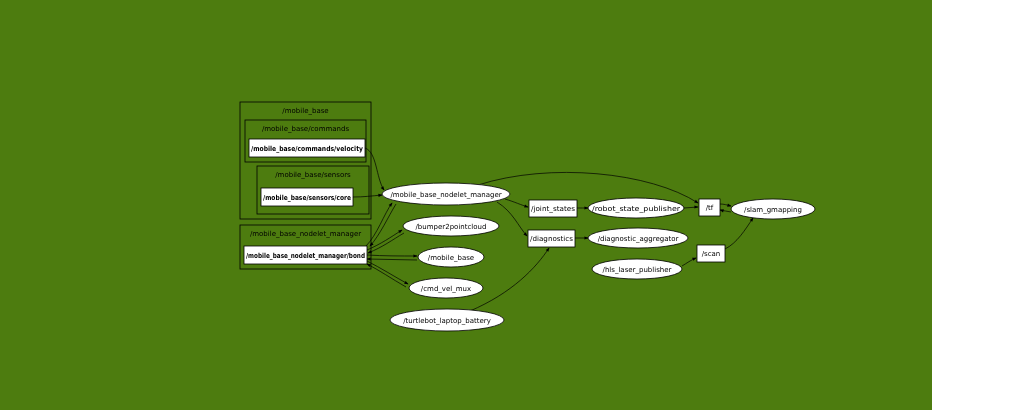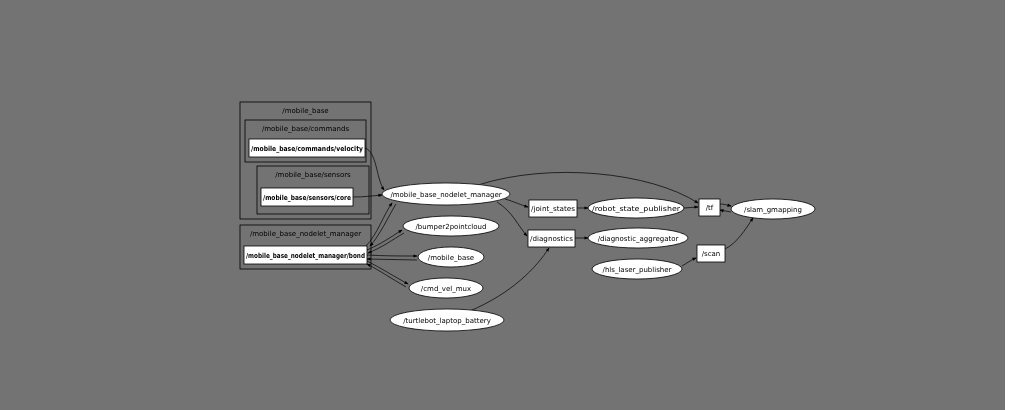--- a/index.html
+++ b/index.html
@@ -1,16 +1,16 @@
 <!DOCTYPE html>
 <html><head>
 <meta charset="utf-8">
 <style>
   html,body{margin:0;padding:0;background:#ffffff;}
-  .canvas{position:relative;width:1005px;height:410px;background:#737373;overflow:hidden;}
+  .canvas{position:relative;width:932px;height:410px;background:#4d7c0f;overflow:hidden;}
   svg{position:absolute;left:0;top:0;}
   svg text{font-family:"DejaVu Sans",sans-serif;font-size:7px;fill:#000;}
   svg text.bold{font-weight:bold;}
   .shape{fill:#ffffff;stroke:#000000;stroke-width:0.8;}
   .cluster{fill:none;stroke:#000000;stroke-width:0.8;}
   path.edge{fill:none;stroke:#000000;stroke-width:0.7;}
 </style>
 </head>
 <body>
 

